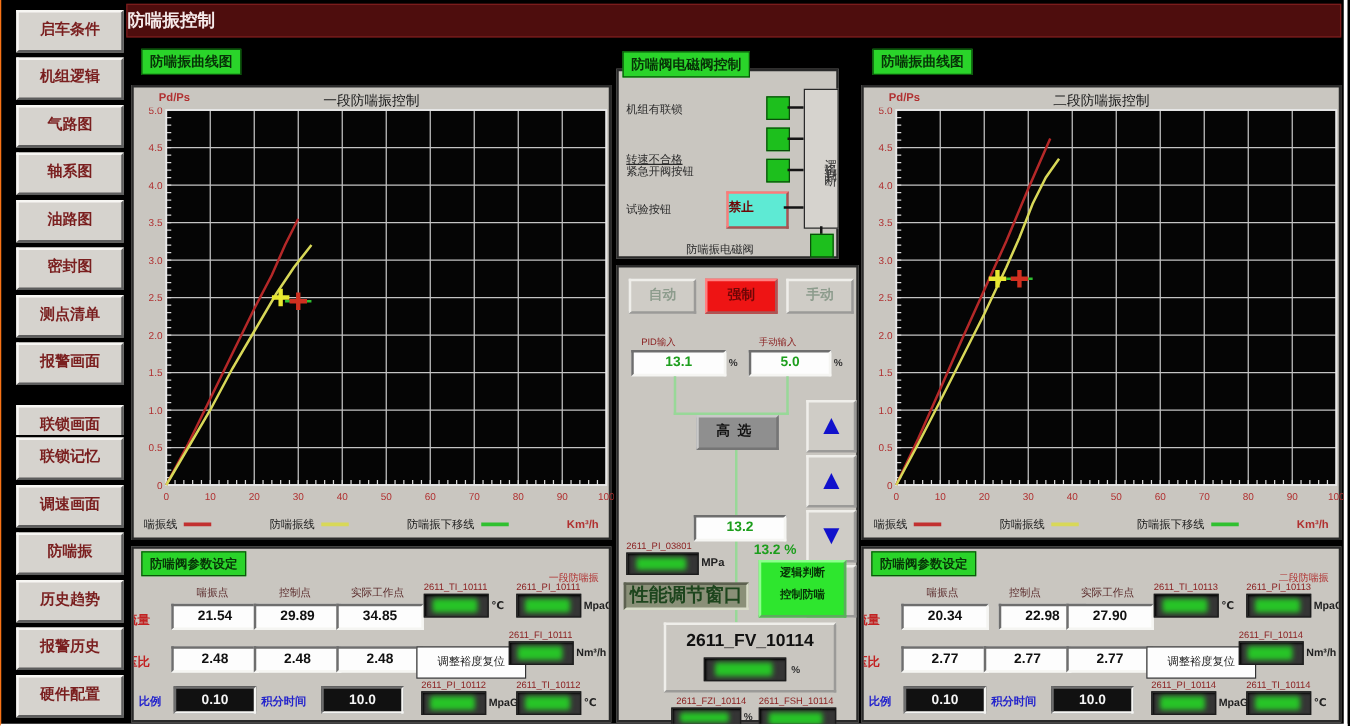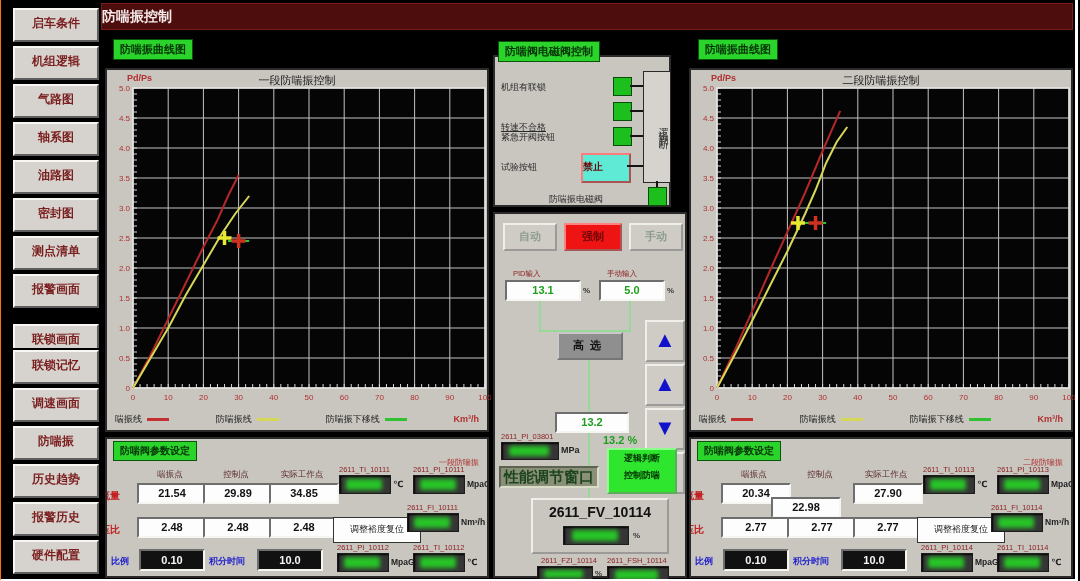--- a/index.html
+++ b/index.html
@@ -571,21 +571,21 @@
       <div class="unit-t" style="left: 360px; top: 118px; font-size: 8.5px;">℃</div>
     </div>
   <div class="panel param" id="param1" style="left:688px;top:437px;width:384px;height:141px;overflow:hidden;">
       <div class="green-label" style="left: 6px; top: 2px; position: absolute; font-size: 10px;">防喘阀参数设定</div>
       <div class="corner-lb" style="right: 8px; top: 18px;">二段防喘振</div>
       <div class="colhead" style="left: 30px; top: 30px; width: 66px;">喘振点</div>
       <div class="colhead" style="left: 96px; top: 30px; width: 66px;">控制点</div>
       <div class="colhead" style="left: 162px; top: 30px; width: 66px;">实际工作点</div>
       <div class="red-lb" style="left: -7px; top: 50px;">流量</div>
       <div class="whitebox" style="left: 30px; top: 44px; width: 66px;">20.34</div>
-      <div class="whitebox" style="left: 80px; top: 44px; width: 66px; margin-top: 14px;">22.98</div>
+      <div class="whitebox" style="left: 108px; top: 44px; width: 66px;">22.98</div>
       <div class="whitebox" style="left: 162px; top: 44px; width: 66px;">27.90</div>
       <div class="red-lb" style="left: -7px; top: 84px;">压比</div>
       <div class="whitebox" style="left: 30px; top: 78px; width: 66px;">2.77</div>
       <div class="whitebox" style="left: 96px; top: 78px; width: 66px;">2.77</div>
       <div class="whitebox" style="left: 162px; top: 78px; width: 66px;">2.77</div>
       <div class="reset-btn" style="left: 226px; top: 78px; width: 86px; height: 24px; line-height: 23px;">调整裕度复位</div>
       <div class="blue-lb" style="left: 4px; top: 116px;">比例</div>
       <div class="blackbox" style="left: 32px; top: 110px; width: 62px; height: 18px;">0.10</div>
       <div class="blue-lb" style="left: 102px; top: 116px;">积分时间</div>
       <div class="blackbox" style="left: 150px; top: 110px; width: 62px; height: 18px;">10.0</div>

